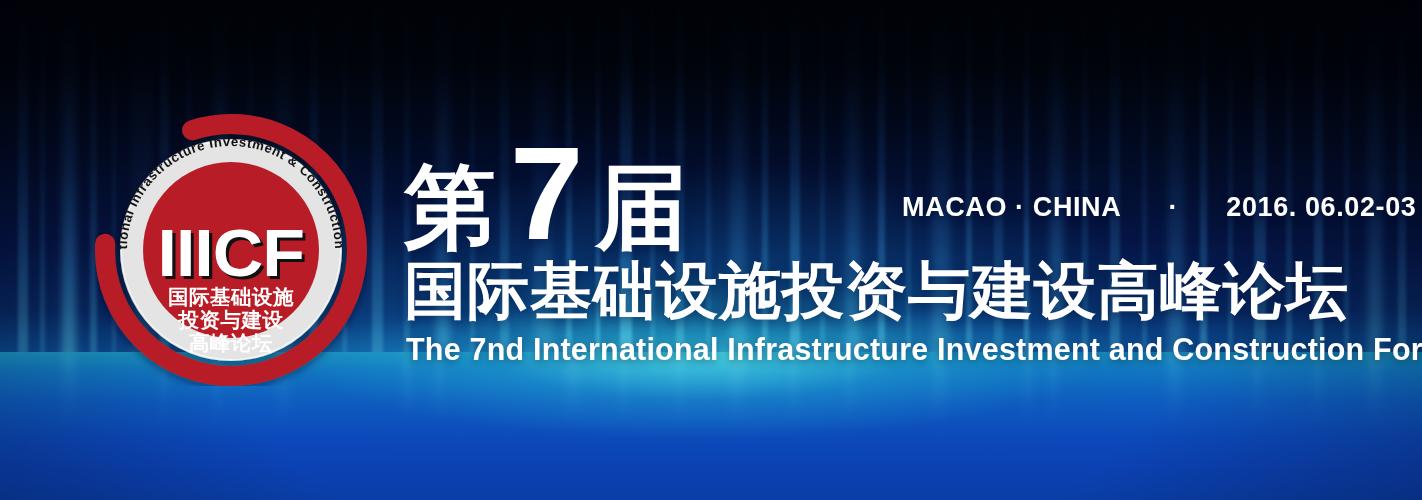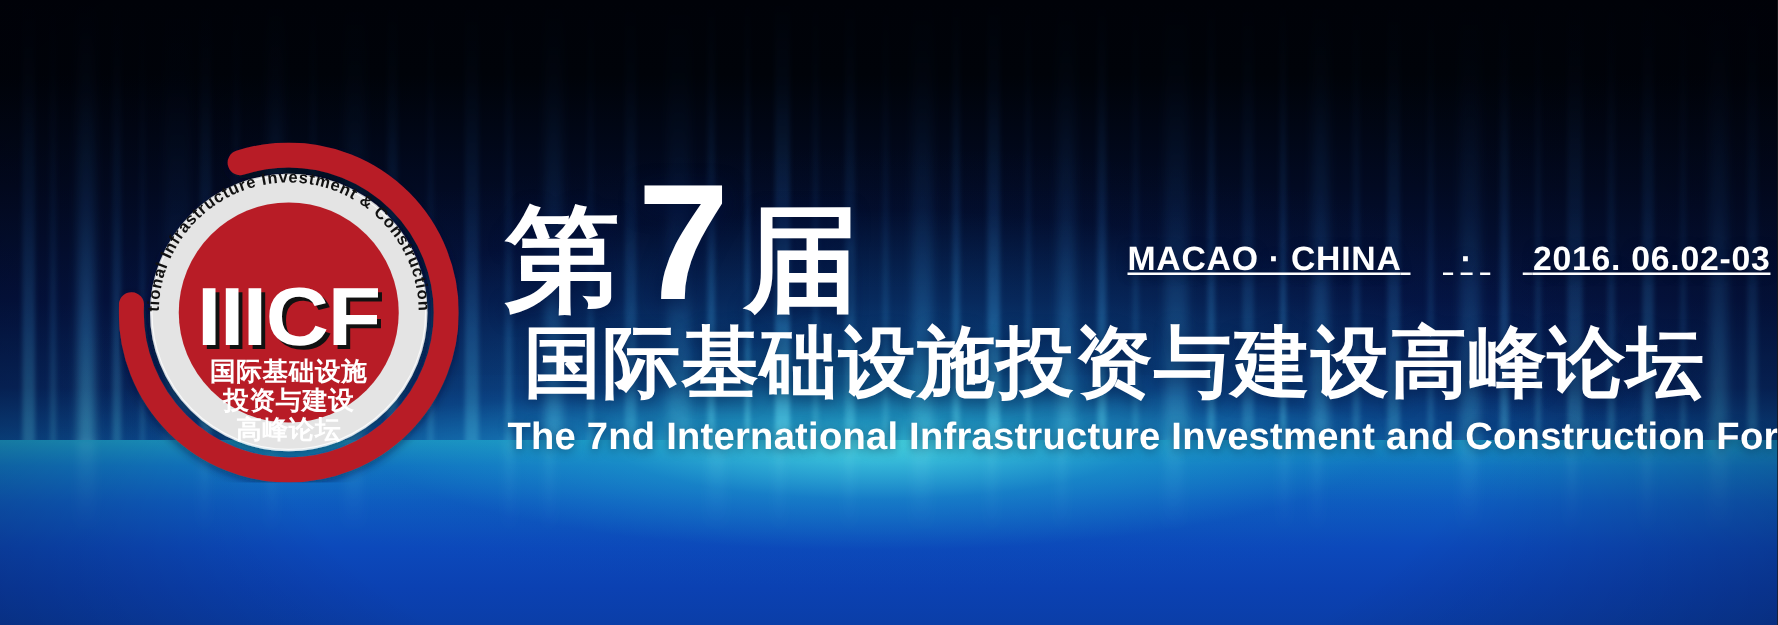--- a/index.html
+++ b/index.html
@@ -170,37 +170,35 @@
   .meta {
     position: absolute;
     left: 902px;
     top: 192px;
     font-size: 27px;
     font-weight: 700;
     color: #ffffff;
     letter-spacing: 0.6px;
     white-space: nowrap;
     text-shadow: 0 2px 9px rgba(0,12,45,0.7);
-    text-decoration: underline;
   }
   .meta .sep { padding: 0 6px; }
   .meta .gap { display: inline-block; width: 26px; }
 
   .subtitle-cn {
     position: absolute;
     left: 404px;
     top: 258px;
     font-size: 62px;
     font-weight: 700;
     color: #ffffff;
     line-height: 1.06;
     letter-spacing: 1px;
     white-space: nowrap;
     text-shadow: 0 3px 12px rgba(0,20,60,0.55);
-    margin-left: 15px;
   }
 
   .subtitle-en {
     position: absolute;
     left: 406px;
     top: 332px;
     font-size: 30.5px;
     font-weight: 700;
     color: #ffffff;
     letter-spacing: 0.2px;

